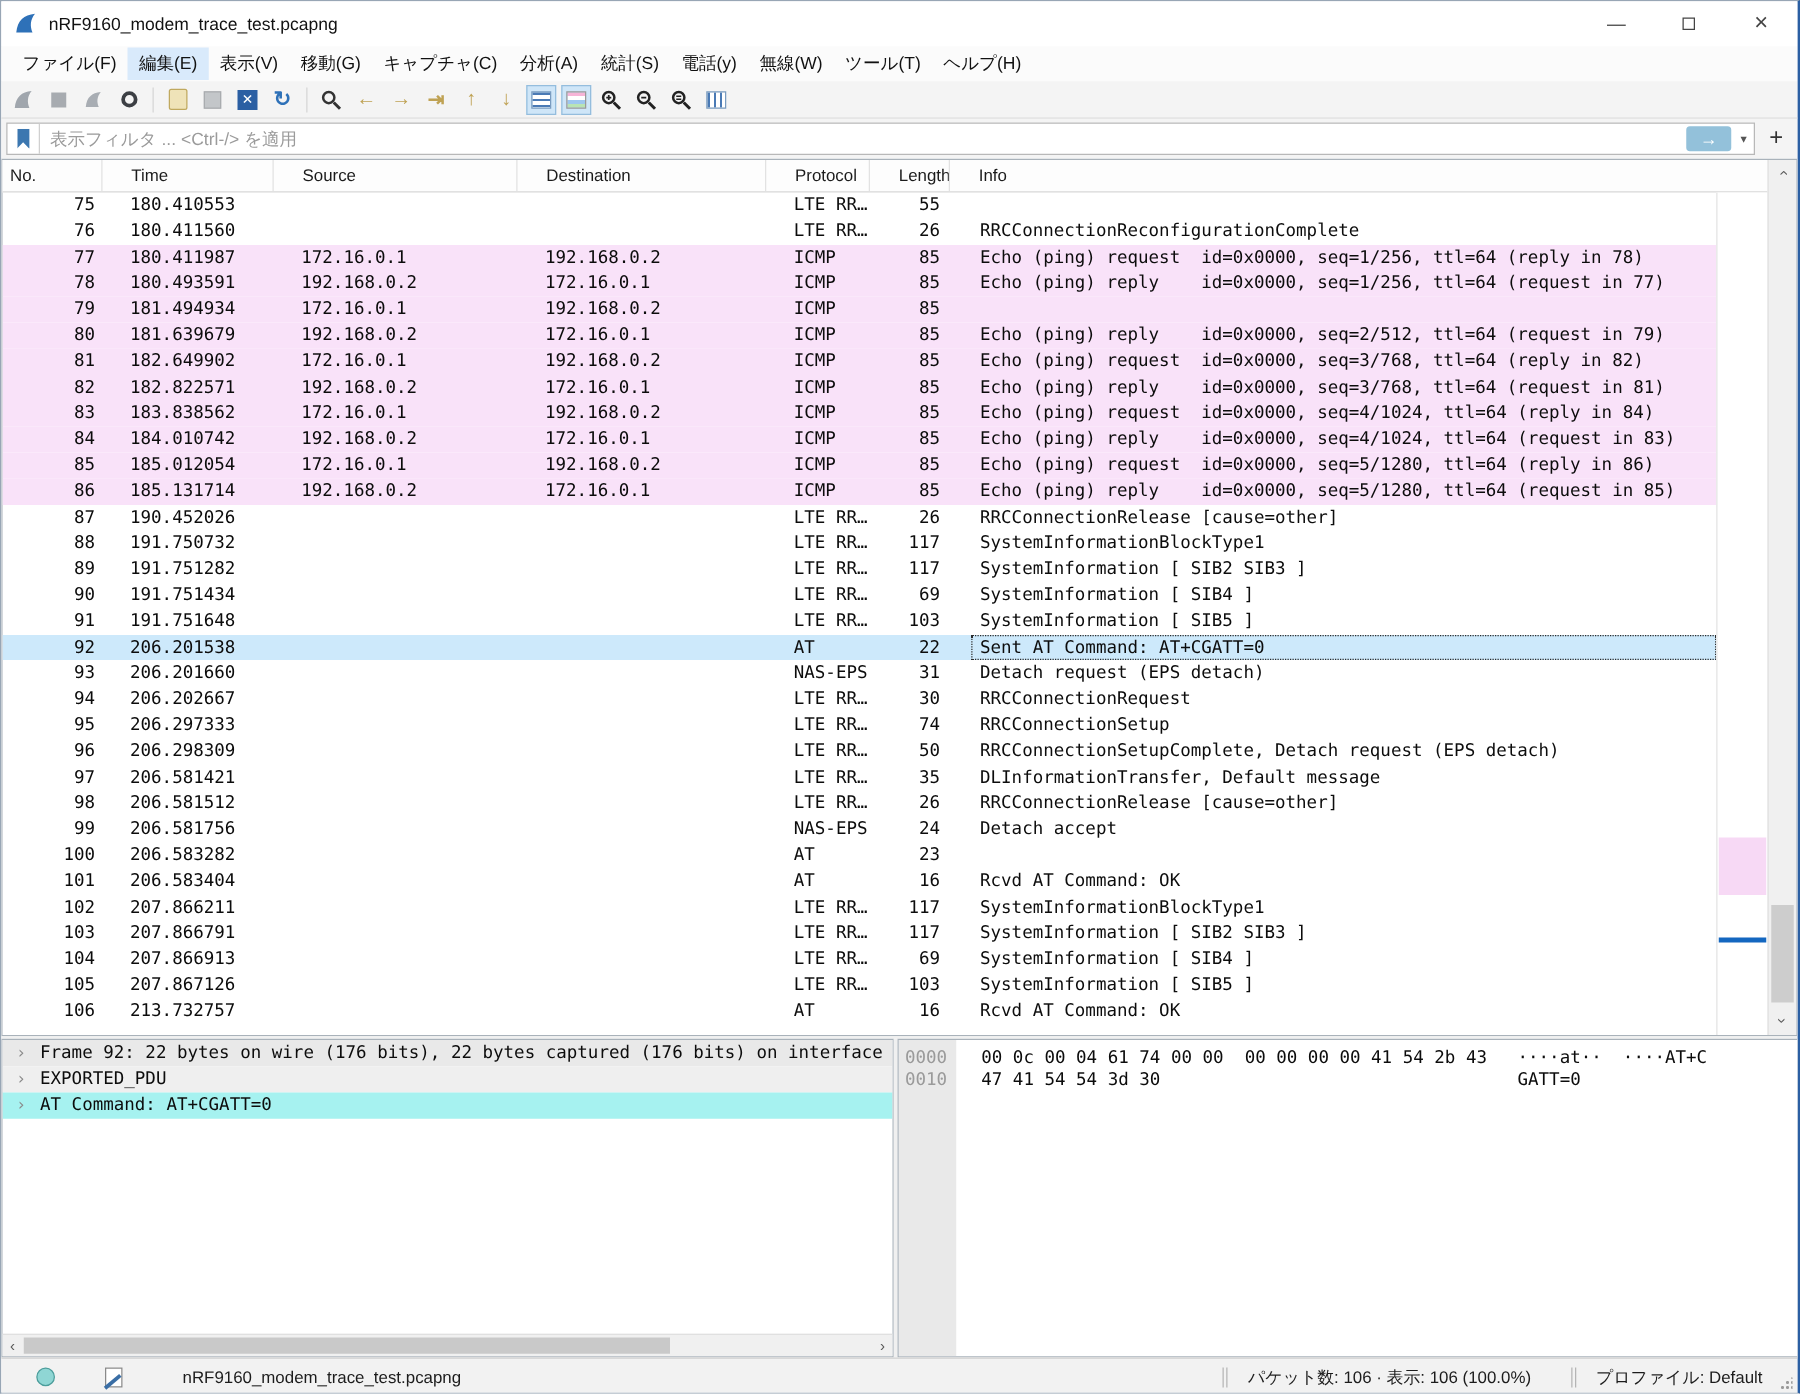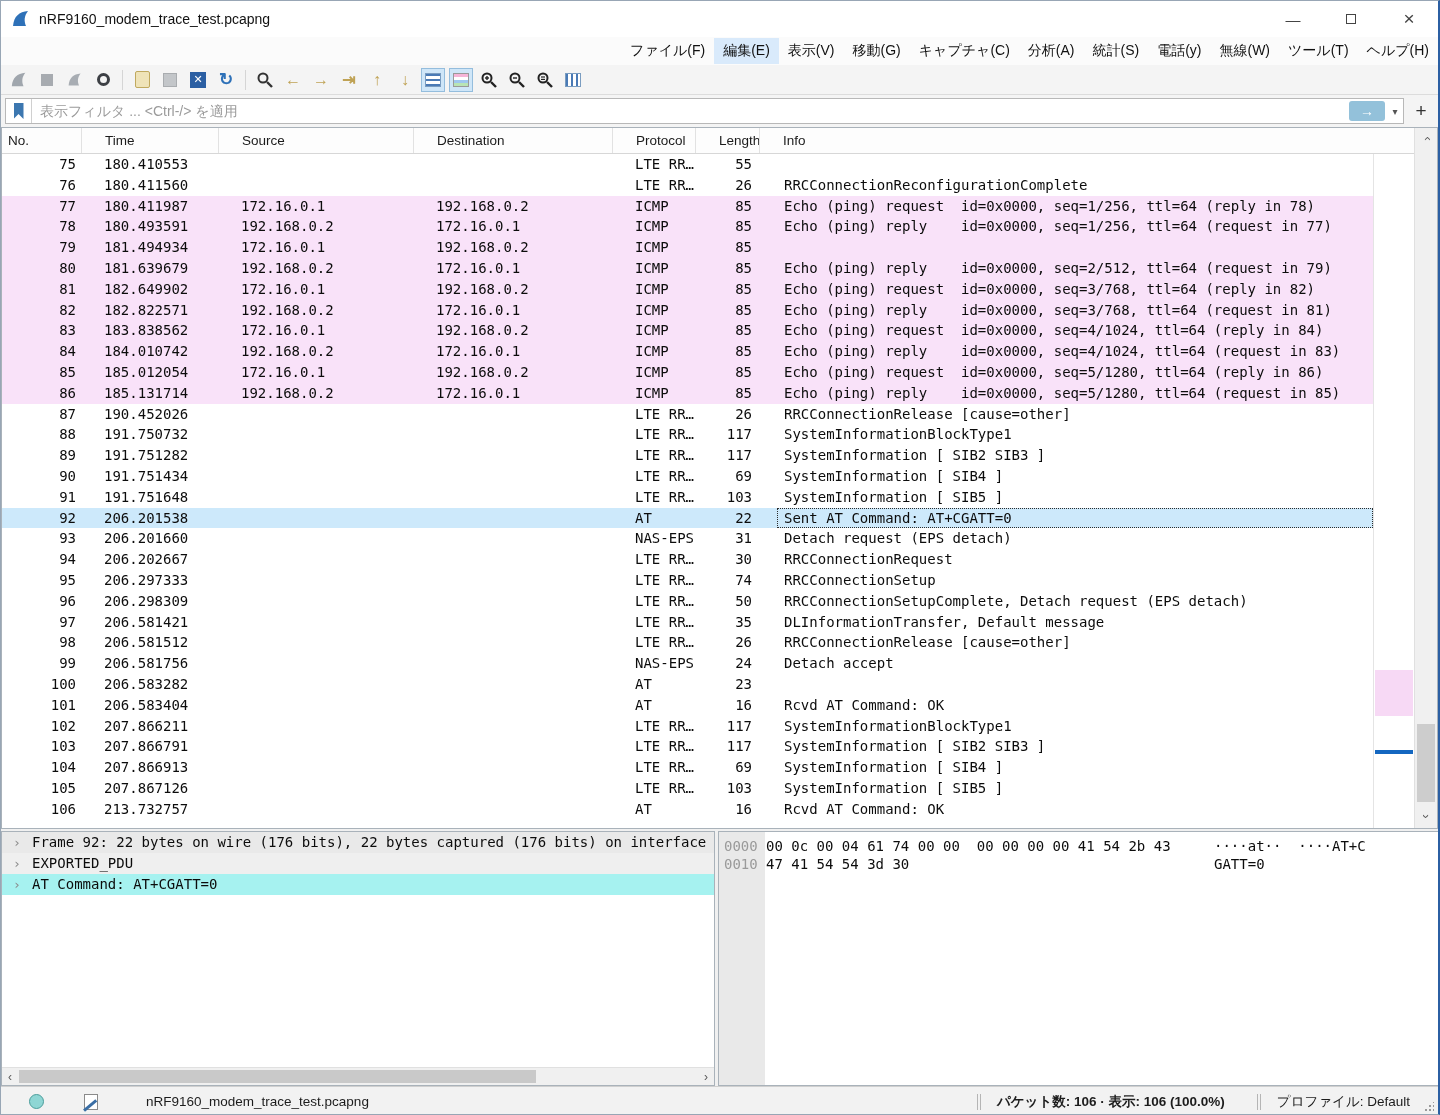--- a/index.html
+++ b/index.html
@@ -9,21 +9,21 @@
 
   
   .titlebar { position:absolute; left:0; top:0; width:100%; height:36px; background:#fff; display:flex; align-items:center; }
   .title-icon { margin-left:10px; width:20px; height:20px; }
   .title-text { margin-left:8px; font-size:14px; color:#111; }
   .win-controls { position:absolute; right:0; top:0; height:36px; display:flex; }
   .win-btn { width:58px; height:36px; display:flex; align-items:center; justify-content:center; color:#444; font-size:15px; }
   .maxbox { width:10px; height:10px; border:1.5px solid #444; display:inline-block; }
 
   
-  .menubar { position:absolute; left:0; top:36px; width:100%; height:28px; background:#fbfbfb; display:flex; align-items:center; padding-left:22px;justify-content:flex-end; }
+  .menubar { position:absolute; left:0; top:36px; width:100%; height:28px; background:#fbfbfb; display:flex; align-items:center; padding-left:8px; }
   .menu-item { padding:4px 9px; font-size:14px; color:#111; white-space:nowrap; }
   .menu-item.active { background:#d9eafb; }
 
   
   .toolbar { position:absolute; left:0; top:64px; width:100%; height:30px; background:#f4f4f4; border-bottom:1px solid #dcdcdc; display:flex; align-items:center; padding-left:6px; gap:4px; }
   .tb-icon { width:24px; height:24px; display:flex; align-items:center; justify-content:center; font-size:16px; color:#333; }
   .tb-icon.toggled { background:#cfe6f8; border:1px solid #94bddd; }
   .tb-sep { width:1px; height:20px; background:#d5d5d5; margin:0 3px; }
   .gear { width:13px; height:13px; border:3.5px solid #3c3f44; border-radius:50%; }
   .stopbox { width:12px; height:12px; background:#a7abb0; }
@@ -88,35 +88,35 @@
   .hs-thumb { position:absolute; left:17px; top:2px; width:517px; height:13px; background:#c9c9c9; }
 
   
   .splitter-v { position:absolute; left:714px; top:830px; width:3px; height:255px; background:#f0f0f0; }
   .splitter-h { position:absolute; left:0; top:828px; width:100%; height:2px; background:#f0f0f0; }
   .hex-pane { position:absolute; left:717px; top:830px; width:721px; height:255px; background:#fff; border:1px solid #a9b2ba; overflow:hidden; }
   .offset-strip { position:absolute; left:0; top:0; bottom:0; width:46px; background:#e9e9e9; }
   .hexrow { position:relative; height:18px; line-height:18px; font-family:"DejaVu Sans Mono",monospace; font-size:14px; display:flex; }
   .hexrow:first-of-type { margin-top:5px; }
   .hx-off { flex:0 0 46px; color:#9a9a9a; padding-left:5px; white-space:pre; }
-  .hx-hex { flex:0 0 449px; padding-left:1px; white-space:pre; color:#0c0c0c; }
+  .hx-hex { flex:0 0 449px; padding-left:20px; white-space:pre; color:#0c0c0c; }
   .hx-ascii { white-space:pre; color:#0c0c0c; }
 
   
   .statusbar { position:absolute; left:0; top:1085px; width:100%; height:30px; background:#f2f2f2; border-top:1px solid #cfcfcf; display:flex; align-items:center; font-size:13.5px; color:#1c1c1c; }
   .expert-dot { width:15px; height:15px; border-radius:50%; background:#8fd6d4; border:1px solid #4b9d9b; margin-left:28px; }
   .comment-ic { width:14px; height:16px; background:#fff; border:1px solid #8a8a8a; margin-left:40px; position:relative; }
   .comment-ic::after { content:""; position:absolute; left:-3px; top:9px; width:16px; height:2.5px; background:#3a6ea5; transform:rotate(-40deg); }
   .sb-file { margin-left:48px; }
   .sb-div { width:1px; height:16px; background:#b5b5b5; }
   .sb-div2 { display:flex; gap:2px; margin:0 8px; }
   .sb-grip { position:absolute; right:4px; bottom:4px; width:10px; height:10px;
              background:radial-gradient(circle at 2px 8px,#9a9a9a 1px,transparent 1.4px),radial-gradient(circle at 6px 8px,#9a9a9a 1px,transparent 1.4px),radial-gradient(circle at 6px 4px,#9a9a9a 1px,transparent 1.4px),radial-gradient(circle at 10px 8px,#9a9a9a 1px,transparent 1.4px),radial-gradient(circle at 10px 4px,#9a9a9a 1px,transparent 1.4px),radial-gradient(circle at 10px 0px,#9a9a9a 1px,transparent 1.4px); }
   .sb-right { position:absolute; right:20px; display:flex; align-items:center; }
-  .sb-packets { margin:0 8px; white-space:nowrap;font-weight:bold; }
+  .sb-packets { margin:0 8px; white-space:nowrap; }
   .sb-profile { margin:0 8px; white-space:nowrap; }
 </style>
 </head>
 <body>
 
 <div class="window">
 
   <div class="titlebar">
     <svg class="title-icon" viewBox="0 0 20 20">
         <path d="M2 17 C3 7 8 3 17 2 C13 7 13 12 15 17 Z" fill="#2e71b8"></path>

